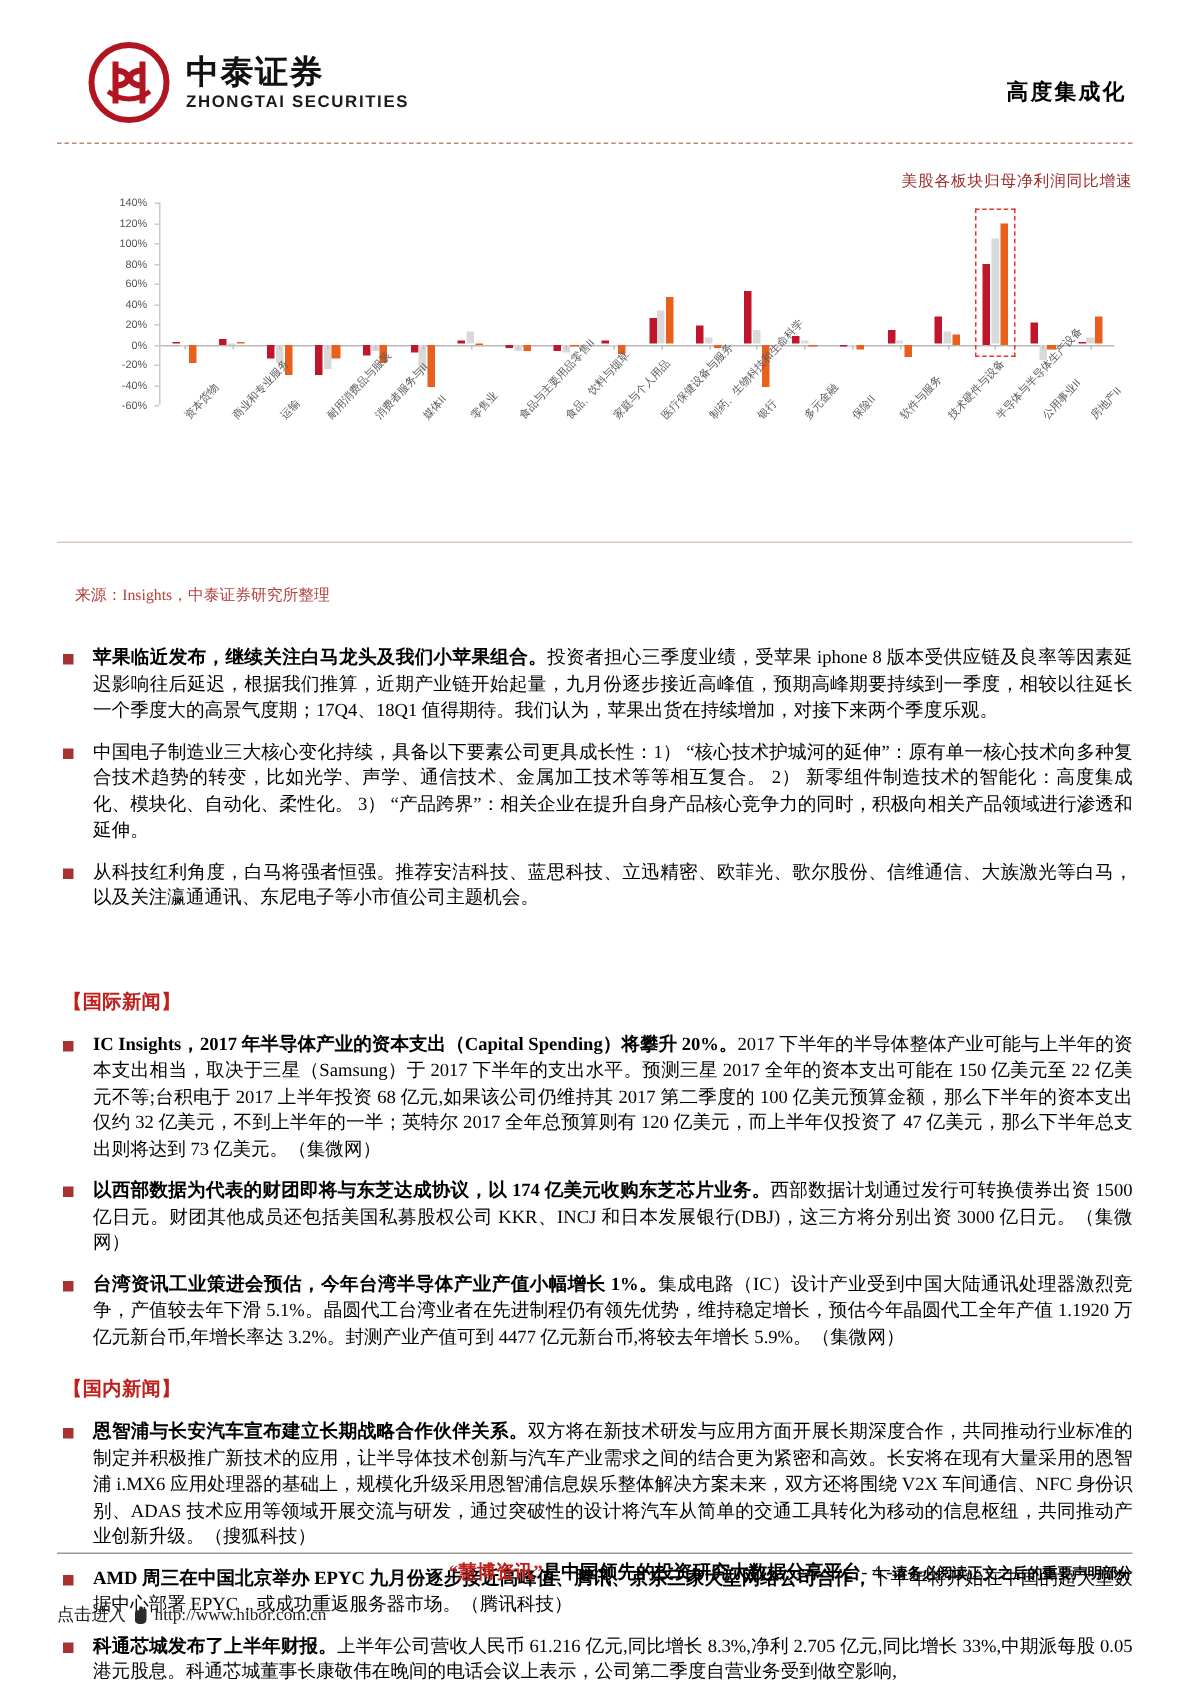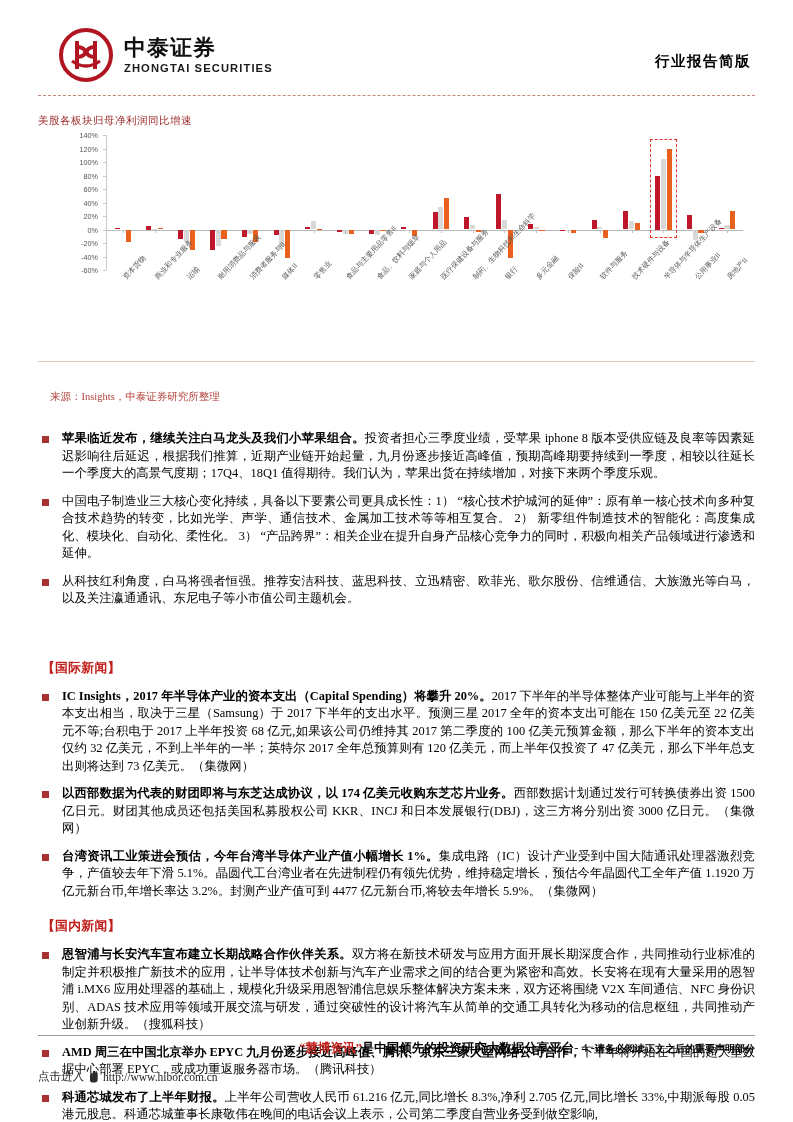--- a/index.html
+++ b/index.html
@@ -72,21 +72,21 @@
   }
 
   
   .chart-block {
     position: absolute;
     left: 38px; top: 104px;
     width: 717px;
     height: 270px;
   }
   .chart-title {
-    text-align: left;
+    text-align: right;
     font-family: "Liberation Sans", sans-serif;
     font-size: 10.5px;
     color: #9c2a2a;
     font-weight: normal;
     margin-top: 10px;
     letter-spacing: 0.5px;
   }
   .chart-legend {
     display: flex;
     justify-content: center;
@@ -282,21 +282,21 @@
         <path d="M37 14 L37 42" stroke="#b01521" stroke-width="4" fill="none"></path>
         <path d="M37 20 C26 20, 26 30, 37 30" stroke="#b01521" stroke-width="4" fill="none"></path>
         <path d="M14 34 Q28 44, 42 34" stroke="#b01521" stroke-width="3.2" fill="none"></path>
       </svg>
     </div>
     <div class="logo-text">
       <div class="logo-cn">中泰证券</div>
       <div class="logo-en">ZHONGTAI SECURITIES</div>
     </div>
   </div>
-  <div class="header-right">行业报告简版</div>
+  <div class="header-right">高度集成化</div>
   <div class="header-rule"></div>
 </div>
 
 <div class="chart-block">
   <div class="chart-title">美股各板块归母净利润同比增速</div>
 
   <div class="plot-area">
     <div class="y-labels" id="ylabels">
         <div class="y-label" style="top: 0px;">140%</div>
         <div class="y-label" style="top: 13.5px;">120%</div>

